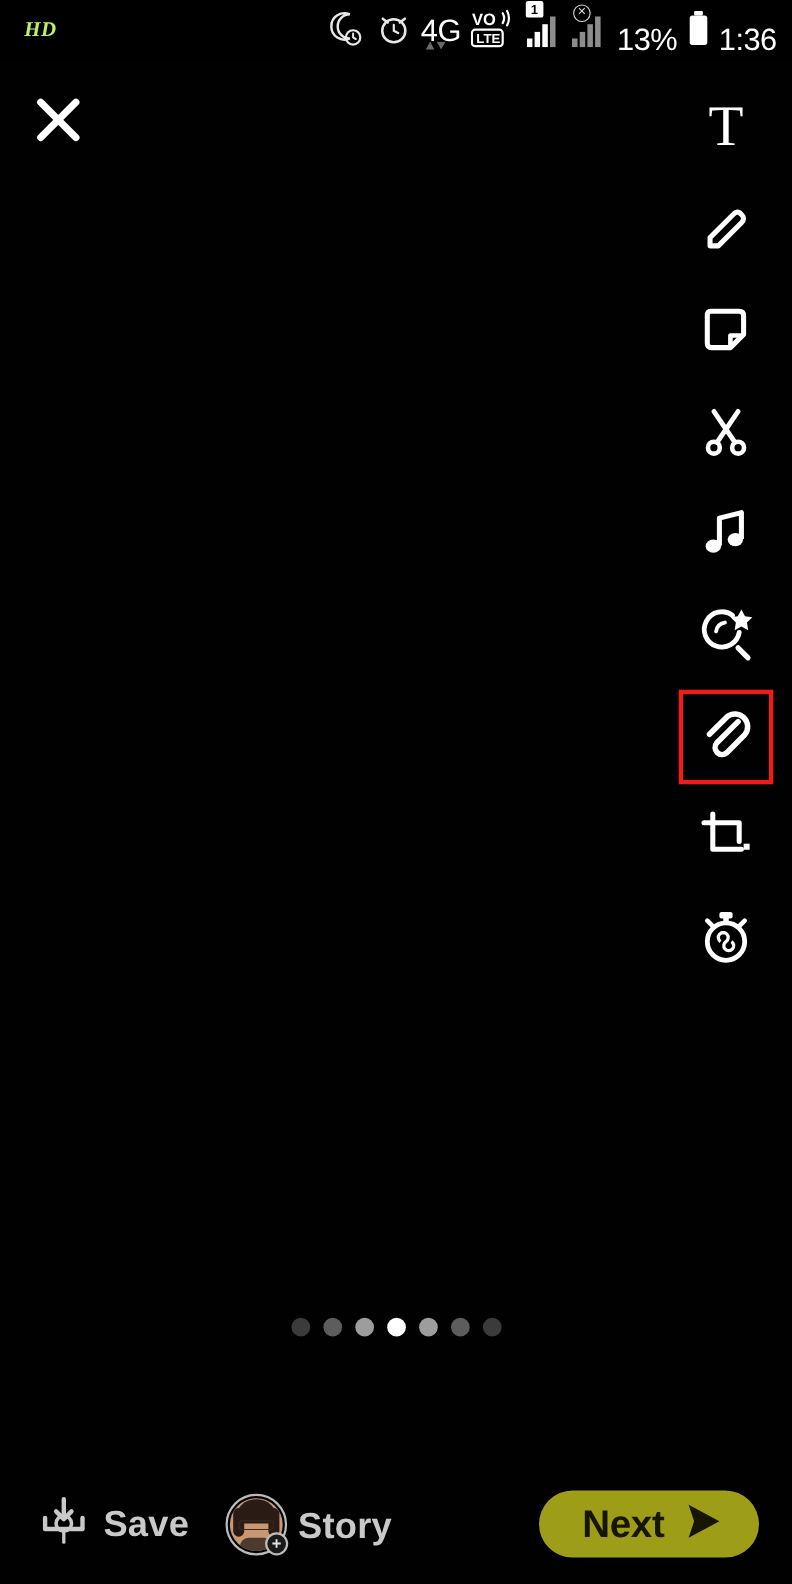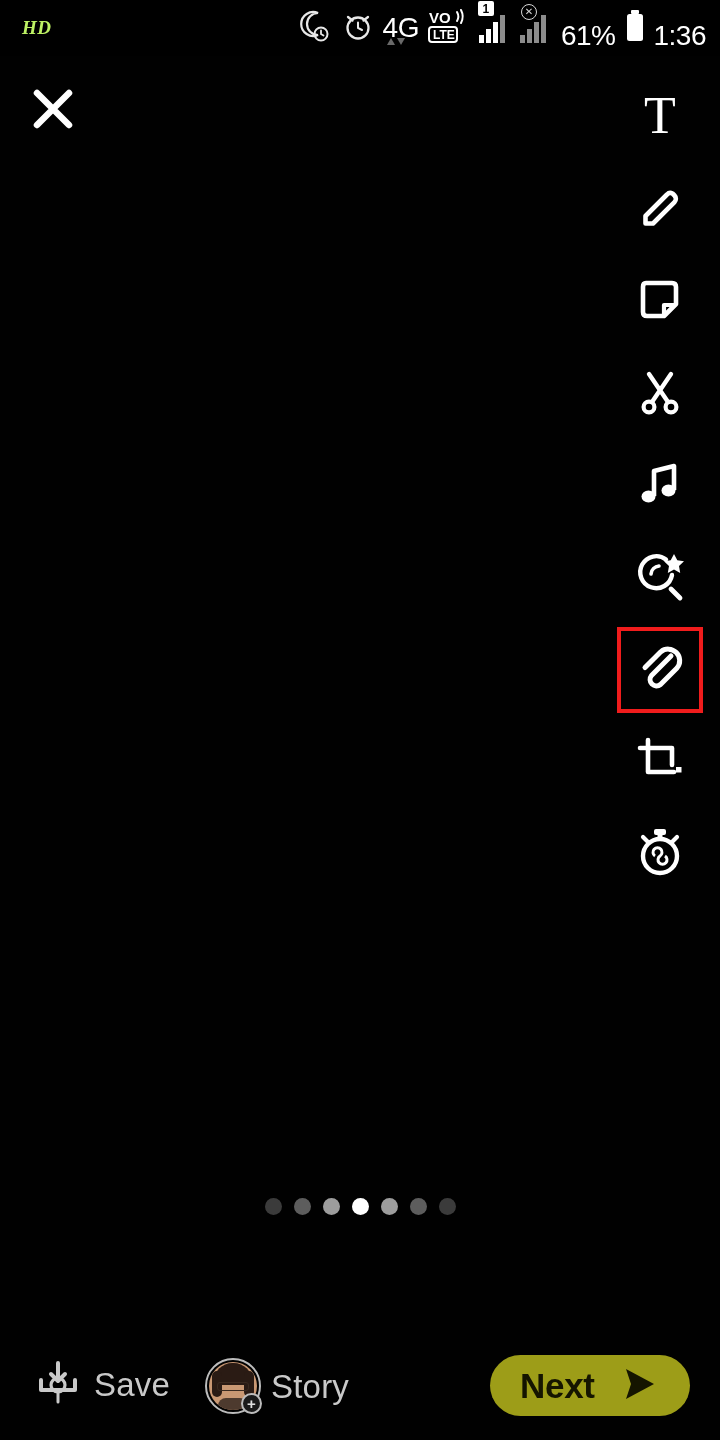--- a/index.html
+++ b/index.html
@@ -104,21 +104,21 @@
   .dot.d7 { background:#3b3b3b; }
   #save-action {
     position:absolute; left:34px; top:1358px;
     display:flex; align-items:center; gap:12px; cursor:pointer;
   }
   #story-action {
     position:absolute; left:205px; top:1358px;
     display:flex; align-items:center; gap:10px; cursor:pointer;
   }
   .action-label {
-    color:#c9c9c9; font-size:33px; font-weight:400;
+    color:#c9c9c9; font-size:33px; font-weight:700;
     letter-spacing:.2px; line-height:1;
     font-family:"Liberation Sans", sans-serif;
   }
   .avatar-ring {
     position:relative; width:56px; height:56px;
     border-radius:50%; border:2.5px solid #bcbcbc;
     display:flex; align-items:center; justify-content:center;
     overflow:visible;
   }
   .avatar-face {
@@ -157,21 +157,21 @@
     display:flex; align-items:center; justify-content:center;
     color:#e0e0e0; font-size:15px; line-height:1; font-weight:bold;
   }
 
   
   #next-button {
     position:absolute; right:30px; top:1355px;
     height:61px; min-width:200px;
     border-radius:38px;
     background:#9d9d18;
-    display:flex; align-items:center; justify-content:space-between;
+    display:flex; align-items:center; justify-content:flex-end;
     gap:14px; padding:0 30px; cursor:pointer;
   }
   .next-label {
     color:#151500; font-size:35px; font-weight:bold;
     letter-spacing:-.3px; line-height:1;
     font-family:"Liberation Sans", sans-serif;
   }
 
   
   #nav-overlay { position:absolute; left:0; bottom:0; width:720px; height:110px; pointer-events:none; }
@@ -233,21 +233,21 @@
       <span class="sig-wrap">
         <span class="sig-x">✕</span>
         <svg width="32" height="30" viewBox="0 0 32 30">
           <rect x="0" y="22" width="5" height="8" fill="#8c8c8c"></rect>
           <rect x="7" y="16" width="5" height="14" fill="#8c8c8c"></rect>
           <rect x="14" y="9" width="5" height="21" fill="#8c8c8c"></rect>
           <rect x="21" y="2" width="5" height="28" fill="#8c8c8c"></rect>
         </svg>
       </span>
 
-      <span class="sb-text">61%</span>
+      <span class="sb-text">13%</span>
 
       <span class="sb-icon">
         <svg width="20" height="32" viewBox="0 0 20 32">
           <rect x="6" y="0" width="8" height="4" rx="1" fill="#fff"></rect>
           <rect x="2" y="4" width="16" height="27" rx="2.5" fill="#fff"></rect>
         </svg>
       </span>
 
       <span class="sb-text">1:36</span>
     </div>

